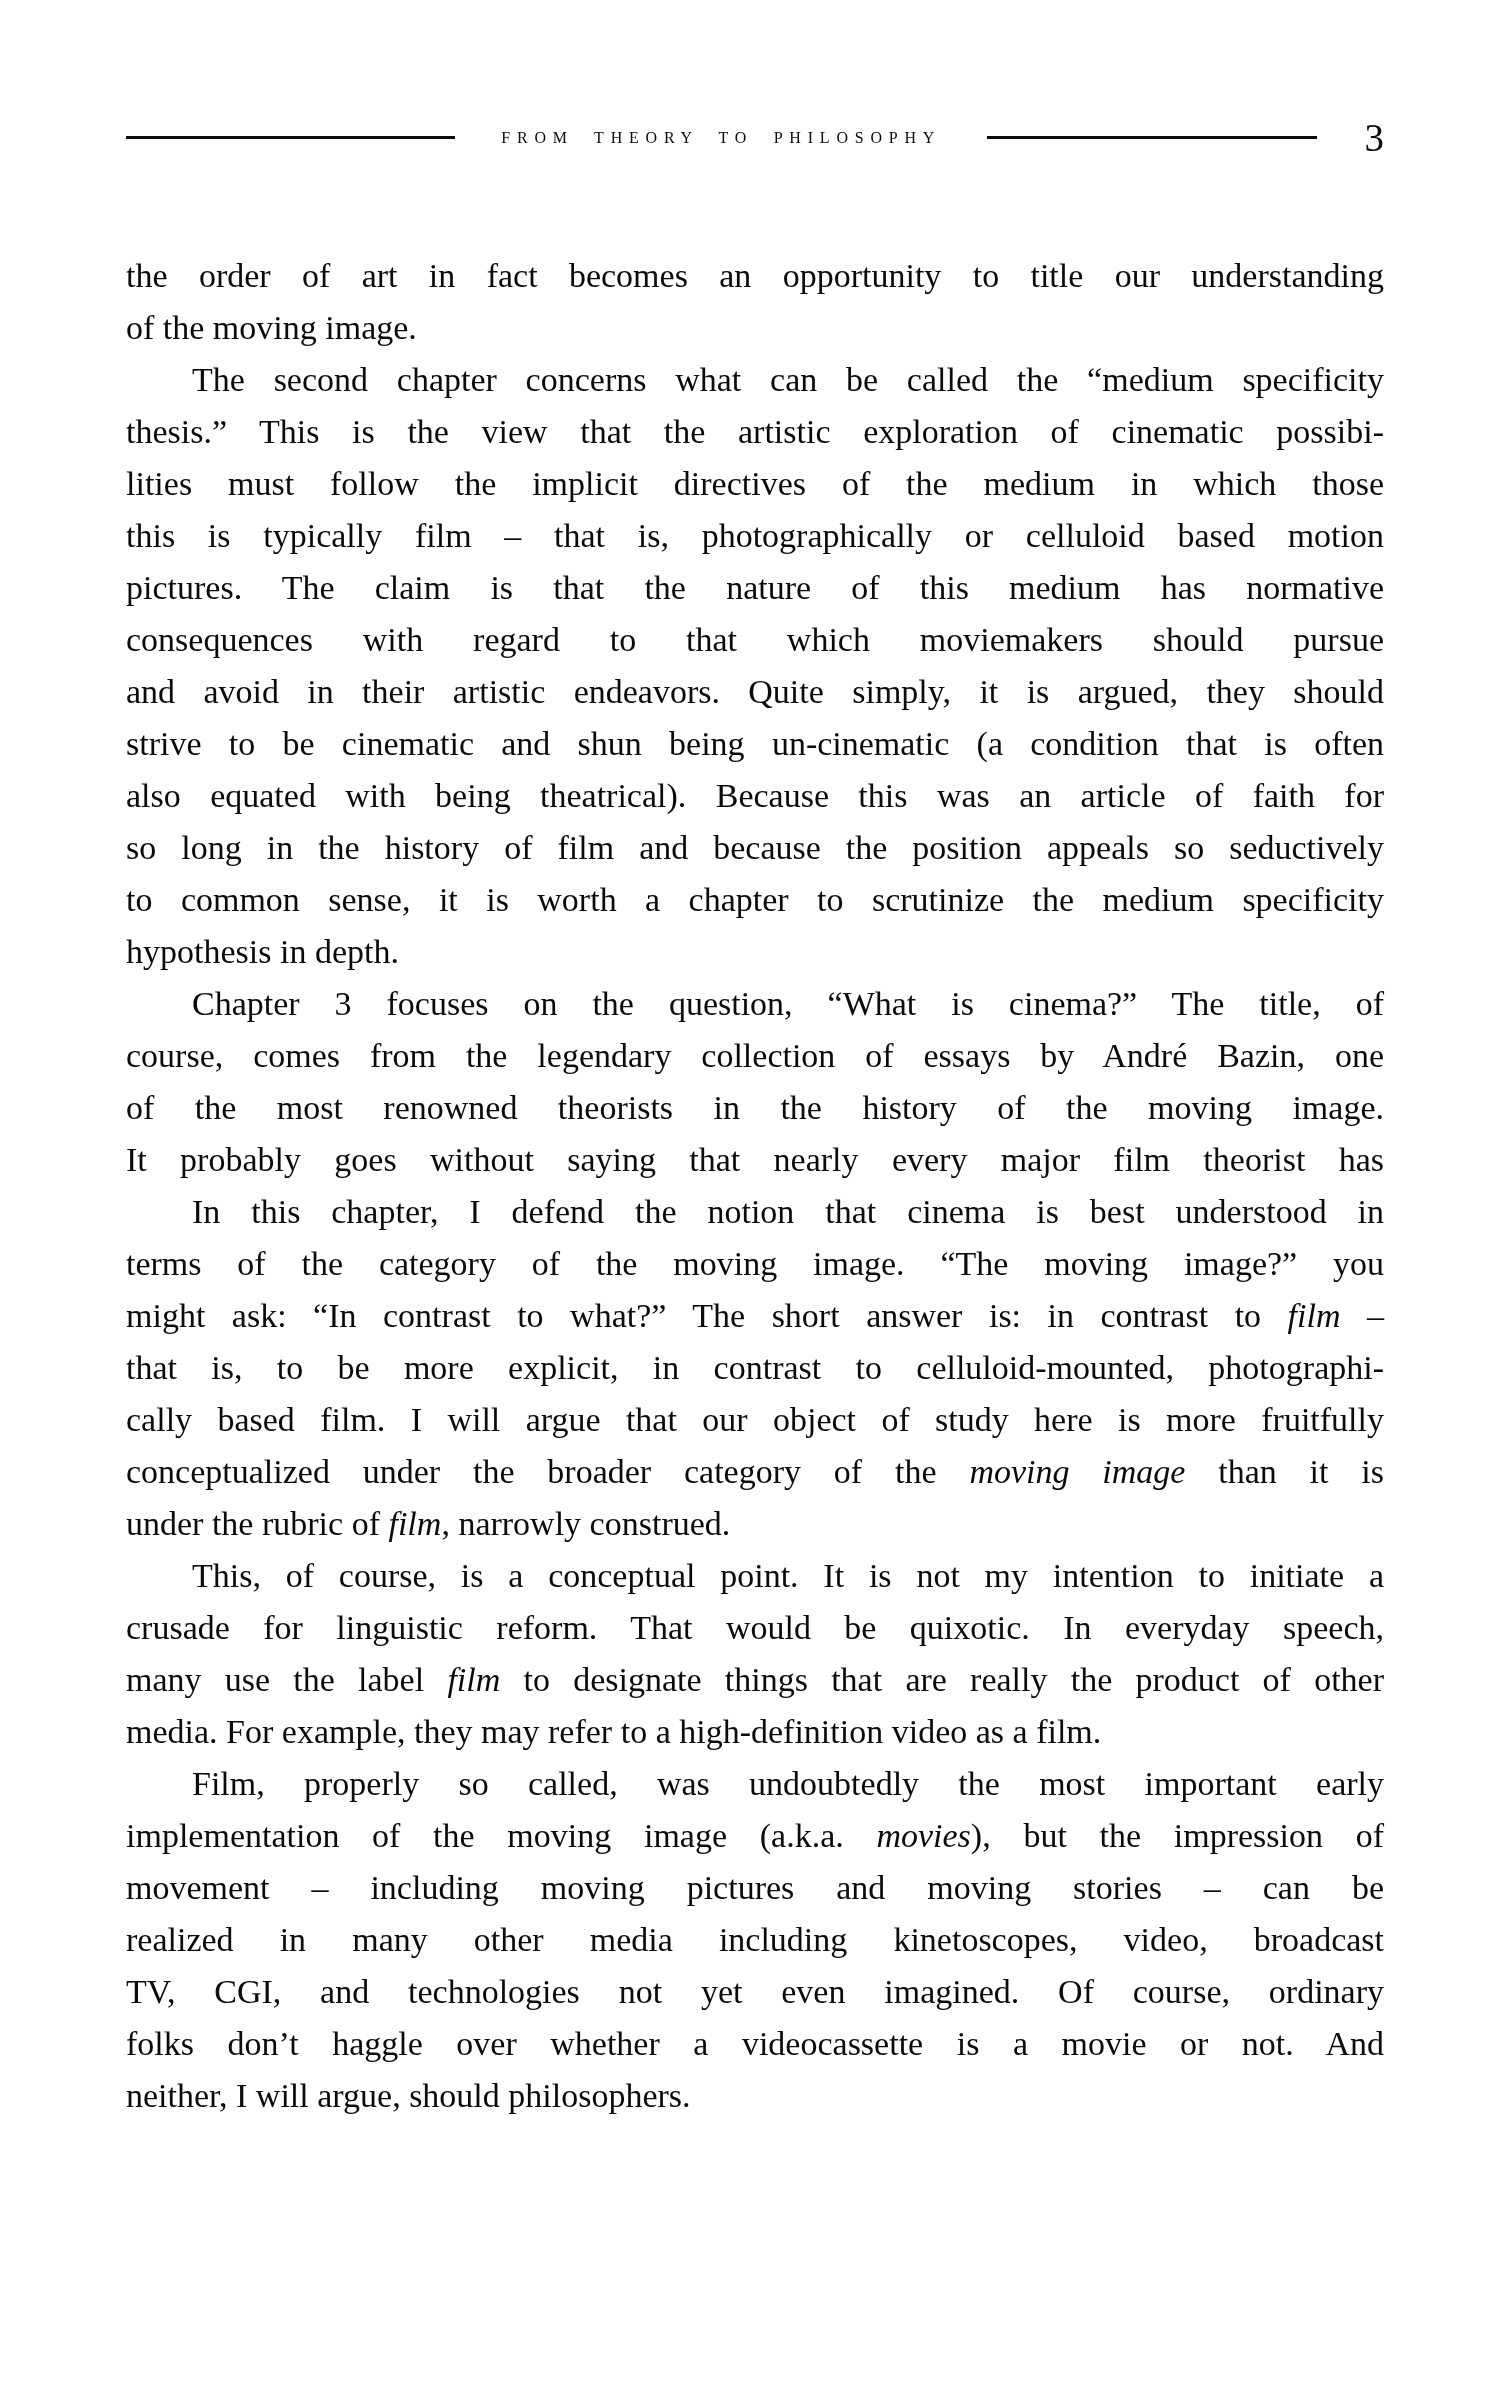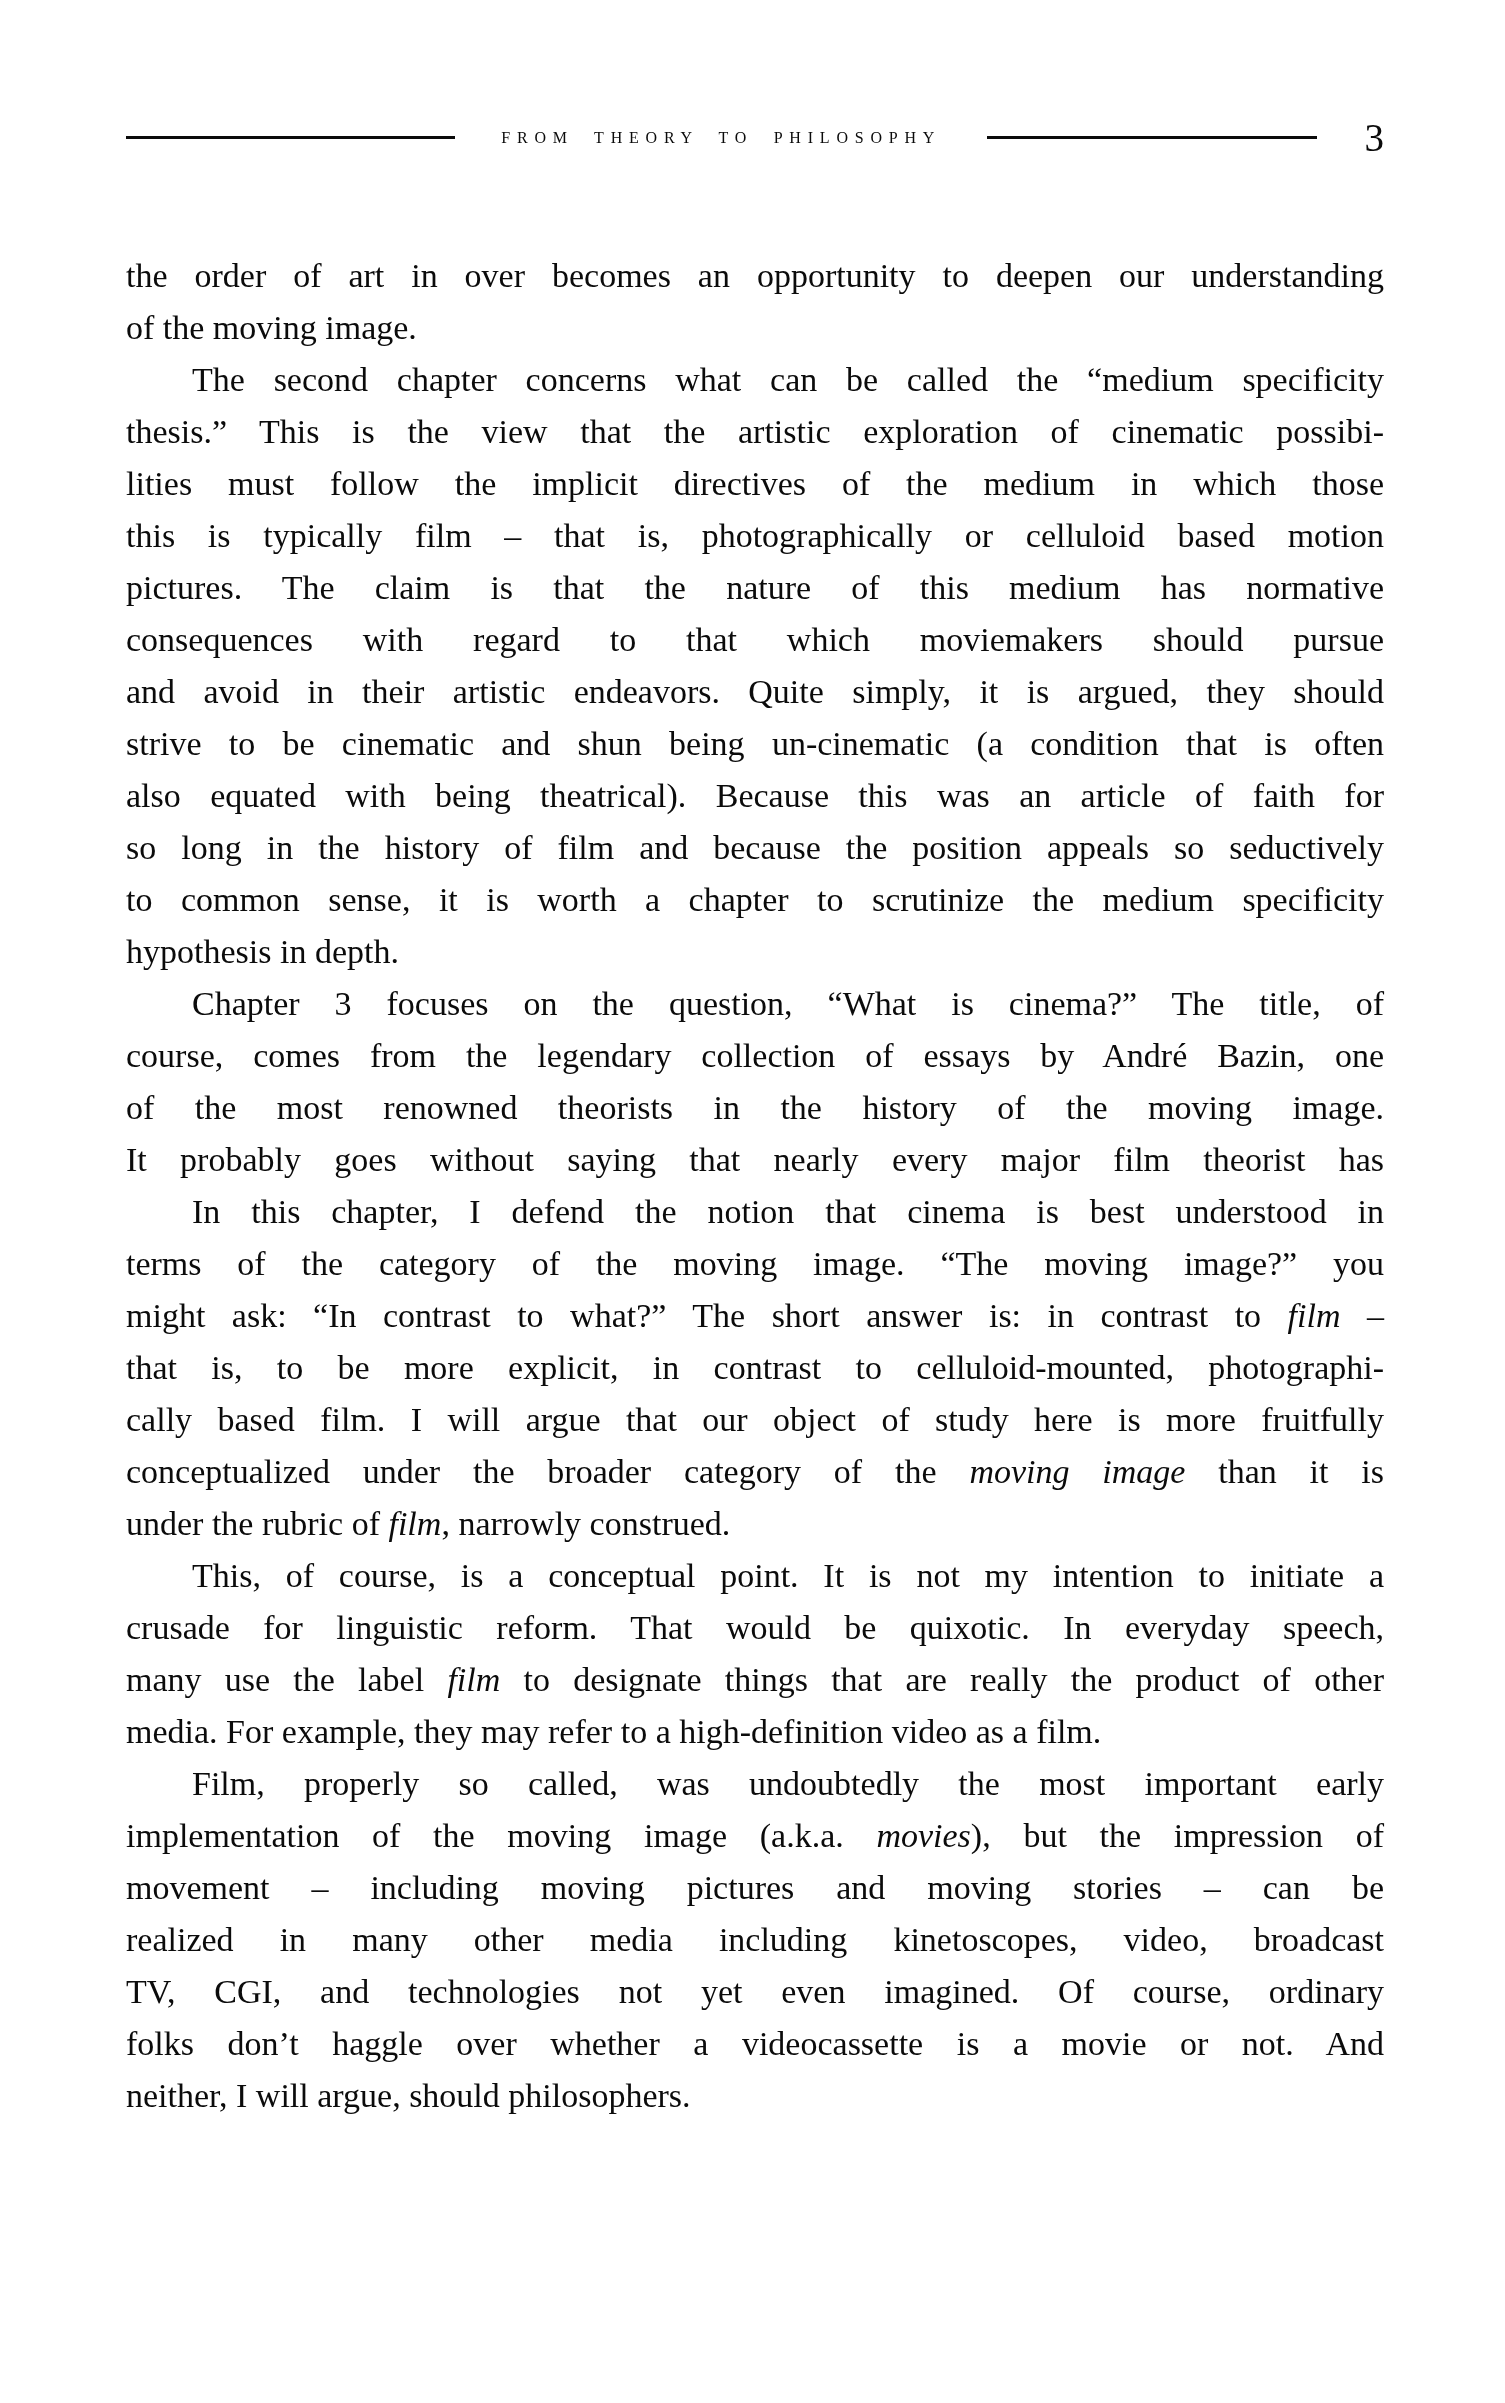--- a/index.html
+++ b/index.html
@@ -68,21 +68,21 @@
   <div class="running-header">
     <div class="header-rule"></div>
     <div class="header-title">FROM THEORY TO PHILOSOPHY</div>
     <div class="header-rule"></div>
     <div class="page-number">3</div>
   </div>
 
   <div class="page-body">
 
   <div class="para">
-        <div class="line"><span>the order of art in over becomes an opportunity to deepen our understanding</span></div>
+        <div class="line"><span>the order of art in fact becomes an opportunity to title our understanding</span></div>
         <div class="line nojust"><span>of the moving image.</span></div>
       </div>
       <div class="para">
         <div class="line indent"><span>The second chapter concerns what can be called the “medium specificity</span></div>
         <div class="line"><span>thesis.” This is the view that the artistic exploration of cinematic possibi-</span></div>
         <div class="line"><span>lities must follow the implicit directives of the medium in which those</span></div>
         <div class="line"><span>this is typically film – that is, photographically or celluloid based motion</span></div>
         <div class="line"><span>pictures. The claim is that the nature of this medium has normative</span></div>
         <div class="line"><span>consequences with regard to that which moviemakers should pursue</span></div>
         <div class="line"><span>and avoid in their artistic endeavors. Quite simply, it is argued, they should</span></div>

